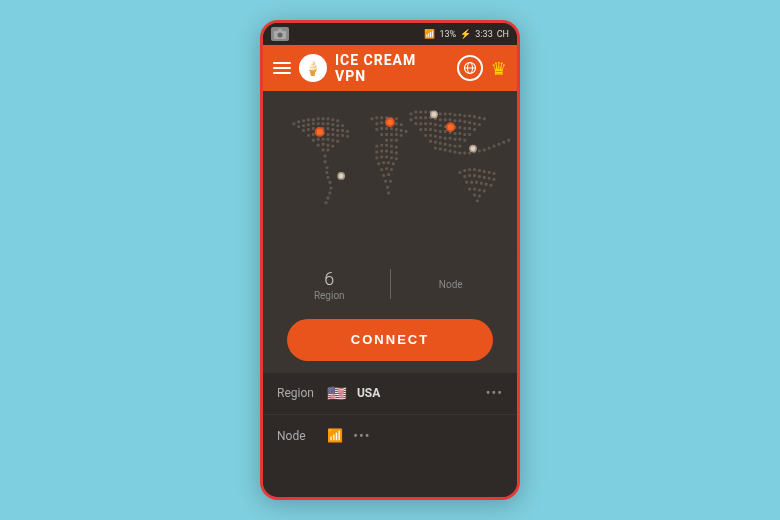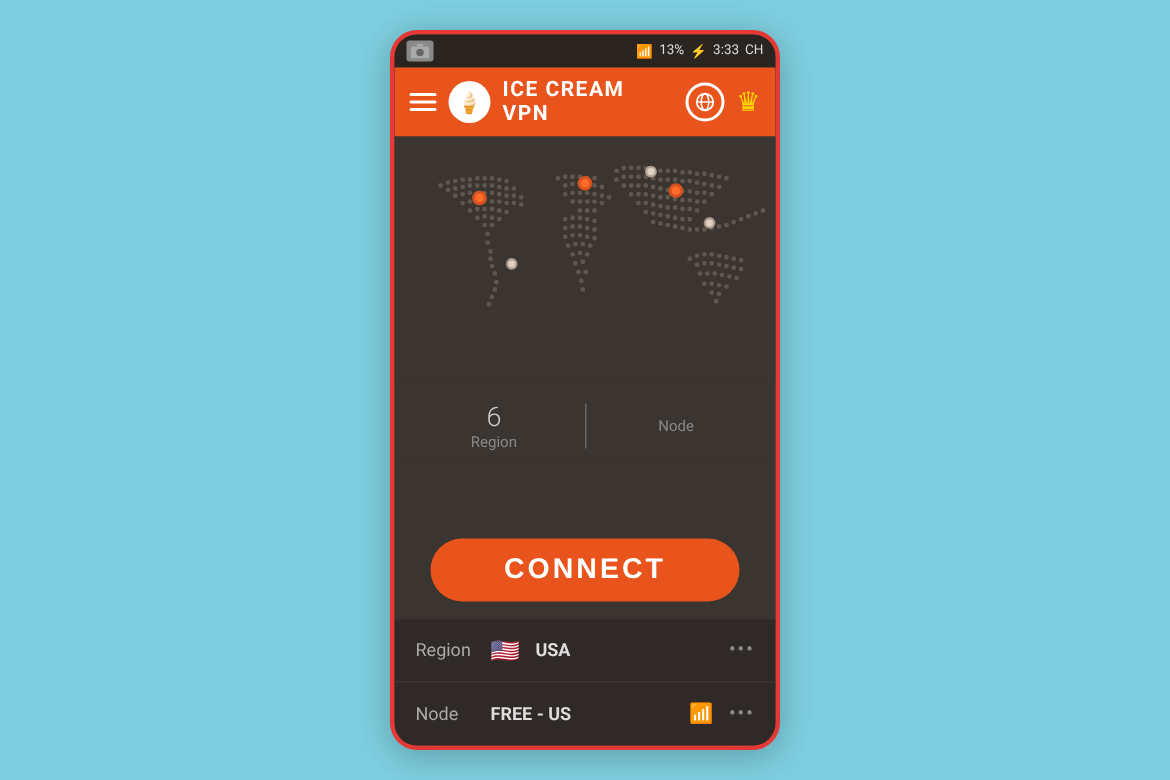--- a/index.html
+++ b/index.html
@@ -175,25 +175,24 @@
       padding: 10px 24px 12px;
       flex-shrink: 0;
     }
     .connect-btn {
       width: 100%;
       height: 42px;
       background: #e8541c;
       border: none;
       border-radius: 25px;
       color: white;
-      font-size: 19px;
+      font-size: 13px;
       font-weight: bold;
       letter-spacing: 2px;
       cursor: pointer;
-      margin-top: 40px;
     }
     
     .bottom-rows {
       background: #2f2a27;
       flex: 1;
       display: flex;
       flex-direction: column;
     }
     .bottom-row {
       display: flex;
@@ -564,20 +563,19 @@
 
     <div class="bottom-rows">
       <div class="bottom-row">
         <span class="row-label">Region</span>
         <span class="flag-emoji">🇺🇸</span>
         <span class="row-value">USA</span>
         <span class="dots-icon">•••</span>
       </div>
       <div class="bottom-row">
         <span class="row-label">Node</span>
-        <span class="row-value">FREE - US</span>
         <span class="signal-icon">📶</span>
         <span class="dots-icon">•••</span>
       </div>
     </div>
 
   </div>
 </div>
 
 </body></html>

